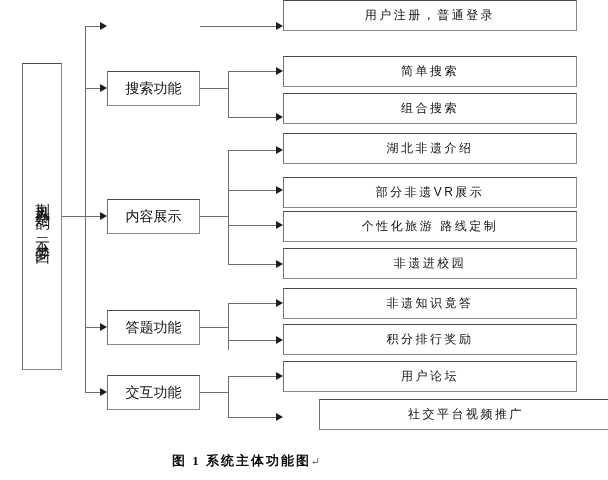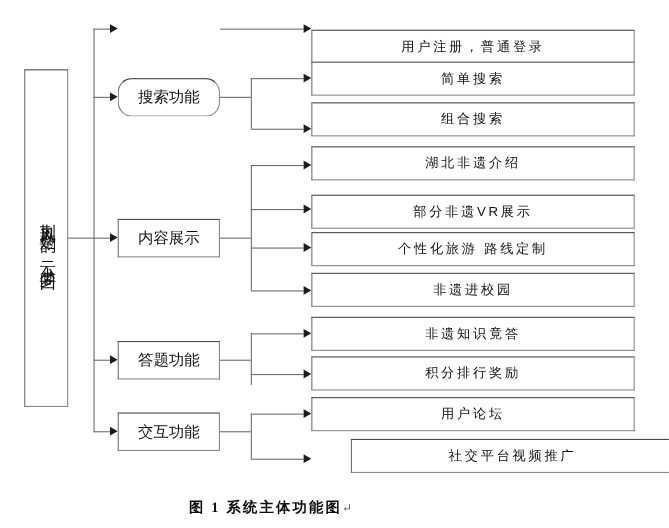--- a/index.html
+++ b/index.html
@@ -136,21 +136,21 @@
 
   <div class="ln h" style="left:85px; top:216px; width:15px;"></div>
   <div class="arrow" style="left:100px; top:212px;"></div>
 
   <div class="ln h" style="left:85px; top:327px; width:15px;"></div>
   <div class="arrow" style="left:100px; top:323px;"></div>
 
   <div class="ln h" style="left:85px; top:392px; width:15px;"></div>
   <div class="arrow" style="left:100px; top:388px;"></div>
 
-  <div class="box module" style="top:71px;border-radius:13px;">
+  <div class="box module" style="top:71px;">
     <span>搜索功能</span>
   </div>
   <div class="box module" style="top:199px;">
     <span>内容展示</span>
   </div>
   <div class="box module" style="top:310px;">
     <span>答题功能</span>
   </div>
   <div class="box module" style="top:375px;">
     <span>交互功能</span>
@@ -184,21 +184,21 @@
   <div class="ln h" style="left:228px; top:340px; width:48px;"></div>
   <div class="arrow" style="left:276px; top:336px;"></div>
 
   <div class="ln h" style="left:200px; top:392px; width:28px;"></div>
   <div class="ln v" style="left:228px; top:376px; height:41px;"></div>
   <div class="ln h" style="left:228px; top:376px; width:48px;"></div>
   <div class="arrow" style="left:276px; top:372px;"></div>
   <div class="ln h" style="left:228px; top:417px; width:48px;"></div>
   <div class="arrow" style="left:276px; top:413px;"></div>
 
-  <div class="box leaf" style="top:27px;">
+  <div class="box leaf" style="top:0;">
     <span>用户注册，普通登录</span>
   </div>
   <div class="box leaf" style="top:56px;">
     <span>简单搜索</span>
   </div>
   <div class="box leaf" style="top:93px;">
     <span>组合搜索</span>
   </div>
   <div class="box leaf" style="top:133px;">
     <span>湖北非遗介绍</span>

